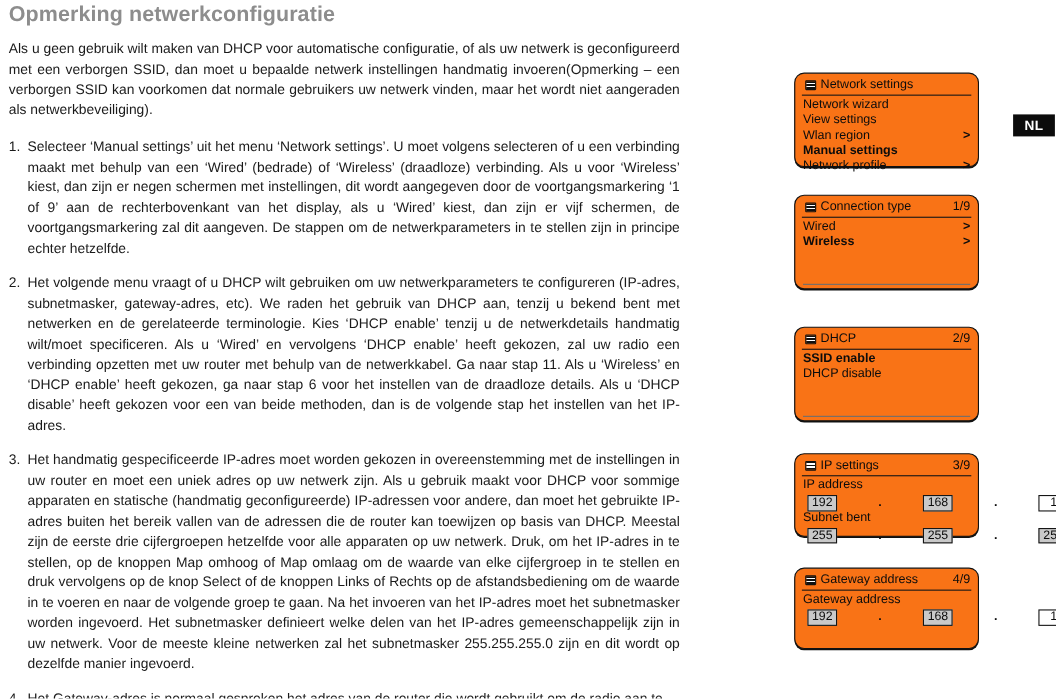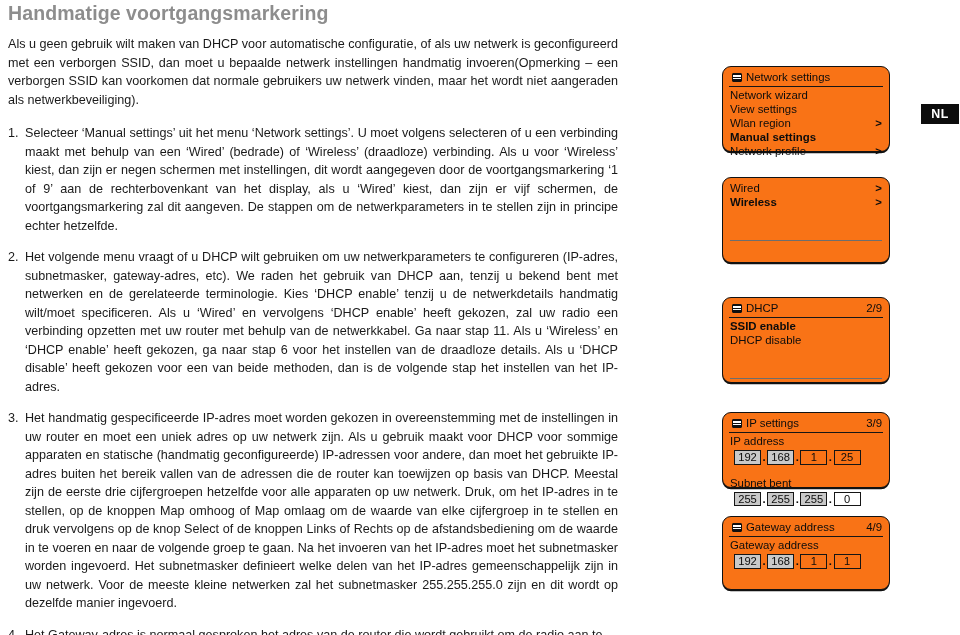--- a/index.html
+++ b/index.html
@@ -138,21 +138,22 @@
   .lcd-foot {
     border-bottom: 1.2px solid #6e6e6e;
     margin: 0 1px;
   }
 
   
   .octets {
     display: flex;
     align-items: center;
     padding-left: 5px;
-    margin: 1px 0 12px 0;
+    margin: 1px 0 0 0;
+    gap: 36px;
   }
   .octet {
     border: 1.2px solid #151515;
     min-width: 27px;
     text-align: center;
     font-size: 11.2px;
     line-height: 1.15;
     padding: 0 1px;
     box-sizing: border-box;
   }
@@ -199,21 +200,21 @@
     top: 632px;
     font-size: 18px;
     color: #121212;
   }
 </style>
 </head>
 <body>
 
 <div class="doc-col">
 
-  <h1 class="page-title">Handmatige voortgangsmarkering</h1>
+  <h1 class="page-title">Opmerking netwerkconfiguratie</h1>
 
   <p class="intro">Als u geen gebruik wilt maken van DHCP voor automatische configuratie, of als uw netwerk is geconfigureerd met een verborgen SSID, dan moet u bepaalde netwerk instellingen handmatig invoeren(Opmerking – een verborgen SSID kan voorkomen dat normale gebruikers uw netwerk vinden, maar het wordt niet aangeraden als netwerkbeveiliging).</p>
 
   <ol class="steps">
     <li class="step1">
       <span class="num">1.</span><span>Selecteer ‘Manual settings’ uit het menu ‘Network settings’. U moet volgens selecteren of u een verbinding maakt met behulp van een ‘Wired’ (bedrade) of ‘Wireless’ (draadloze) verbinding. Als u voor ‘Wireless’ kiest, dan zijn er negen schermen met instellingen, dit wordt aangegeven door de voortgangsmarkering ‘1 of 9’ aan de rechterbovenkant van het display, als u ‘Wired’ kiest, dan zijn er vijf schermen, de voortgangsmarkering zal dit aangeven. De stappen om de netwerkparameters in te stellen zijn in principe echter hetzelfde.</span>
     </li>
     <li class="step2">
       <span class="num">2.</span><span>Het volgende menu vraagt of u DHCP wilt gebruiken om uw netwerkparameters te configureren (IP-adres, subnetmasker, gateway-adres, etc). We raden het gebruik van DHCP aan, tenzij u bekend bent met netwerken en de gerelateerde terminologie. Kies ‘DHCP enable’ tenzij u de netwerkdetails handmatig wilt/moet specificeren. Als u ‘Wired’ en vervolgens ‘DHCP enable’ heeft gekozen, zal uw radio een verbinding opzetten met uw router met behulp van de netwerkkabel. Ga naar stap 11. Als u ‘Wireless’ en ‘DHCP enable’ heeft gekozen, ga naar stap 6 voor het instellen van de draadloze details. Als u ‘DHCP disable’ heeft gekozen voor een van beide methoden, dan is de volgende stap het instellen van het IP-adres.</span>
     </li>
@@ -250,20 +251,25 @@
       <span class="sel">Manual settings</span>
       <span class="arrow"></span>
     </div>
     <div class="lcd-row">
       <span>Network profile</span>
       <span class="arrow">&gt;</span>
     </div>
   </div>
 
   <div class="lcd" id="lcd-connection-type">
+    <div class="lcd-head">
+      <span class="menu-icon"></span>
+      <span class="htitle">Connection type</span>
+      <span class="hcount">1/9</span>
+    </div>
     <div class="lcd-row">
       <span>Wired</span>
       <span class="arrow">&gt;</span>
     </div>
     <div class="lcd-row">
       <span class="sel">Wireless</span>
       <span class="arrow">&gt;</span>
     </div>
     <div style="height:30px"></div>
     <div class="lcd-foot"></div>

